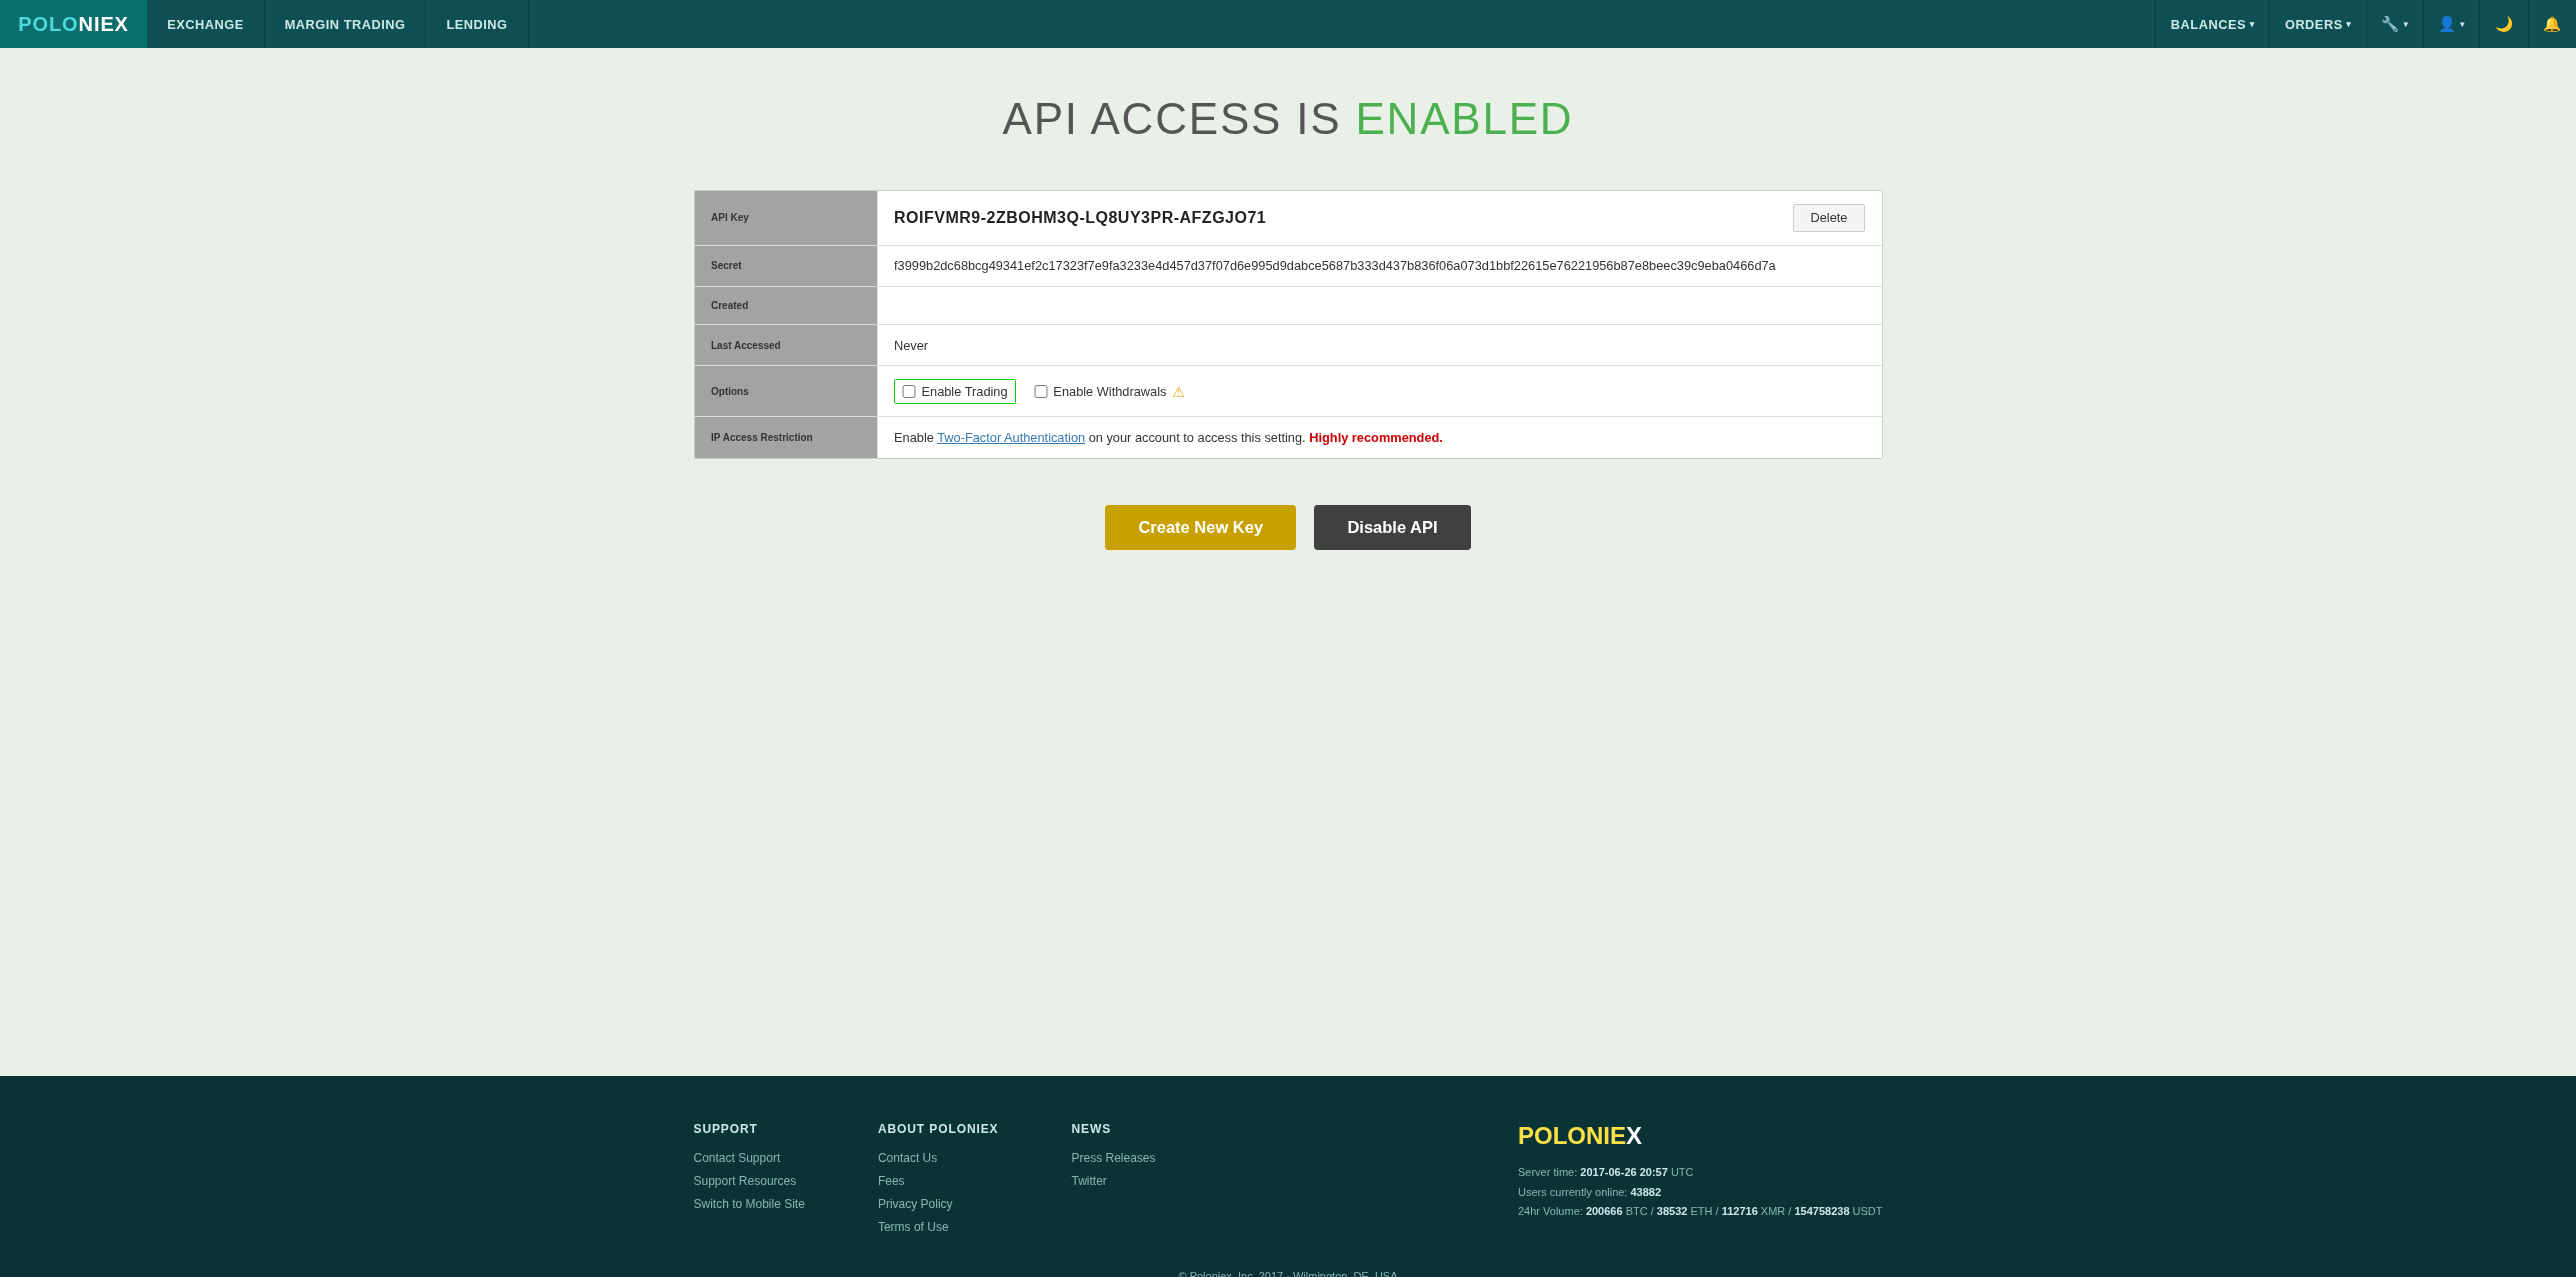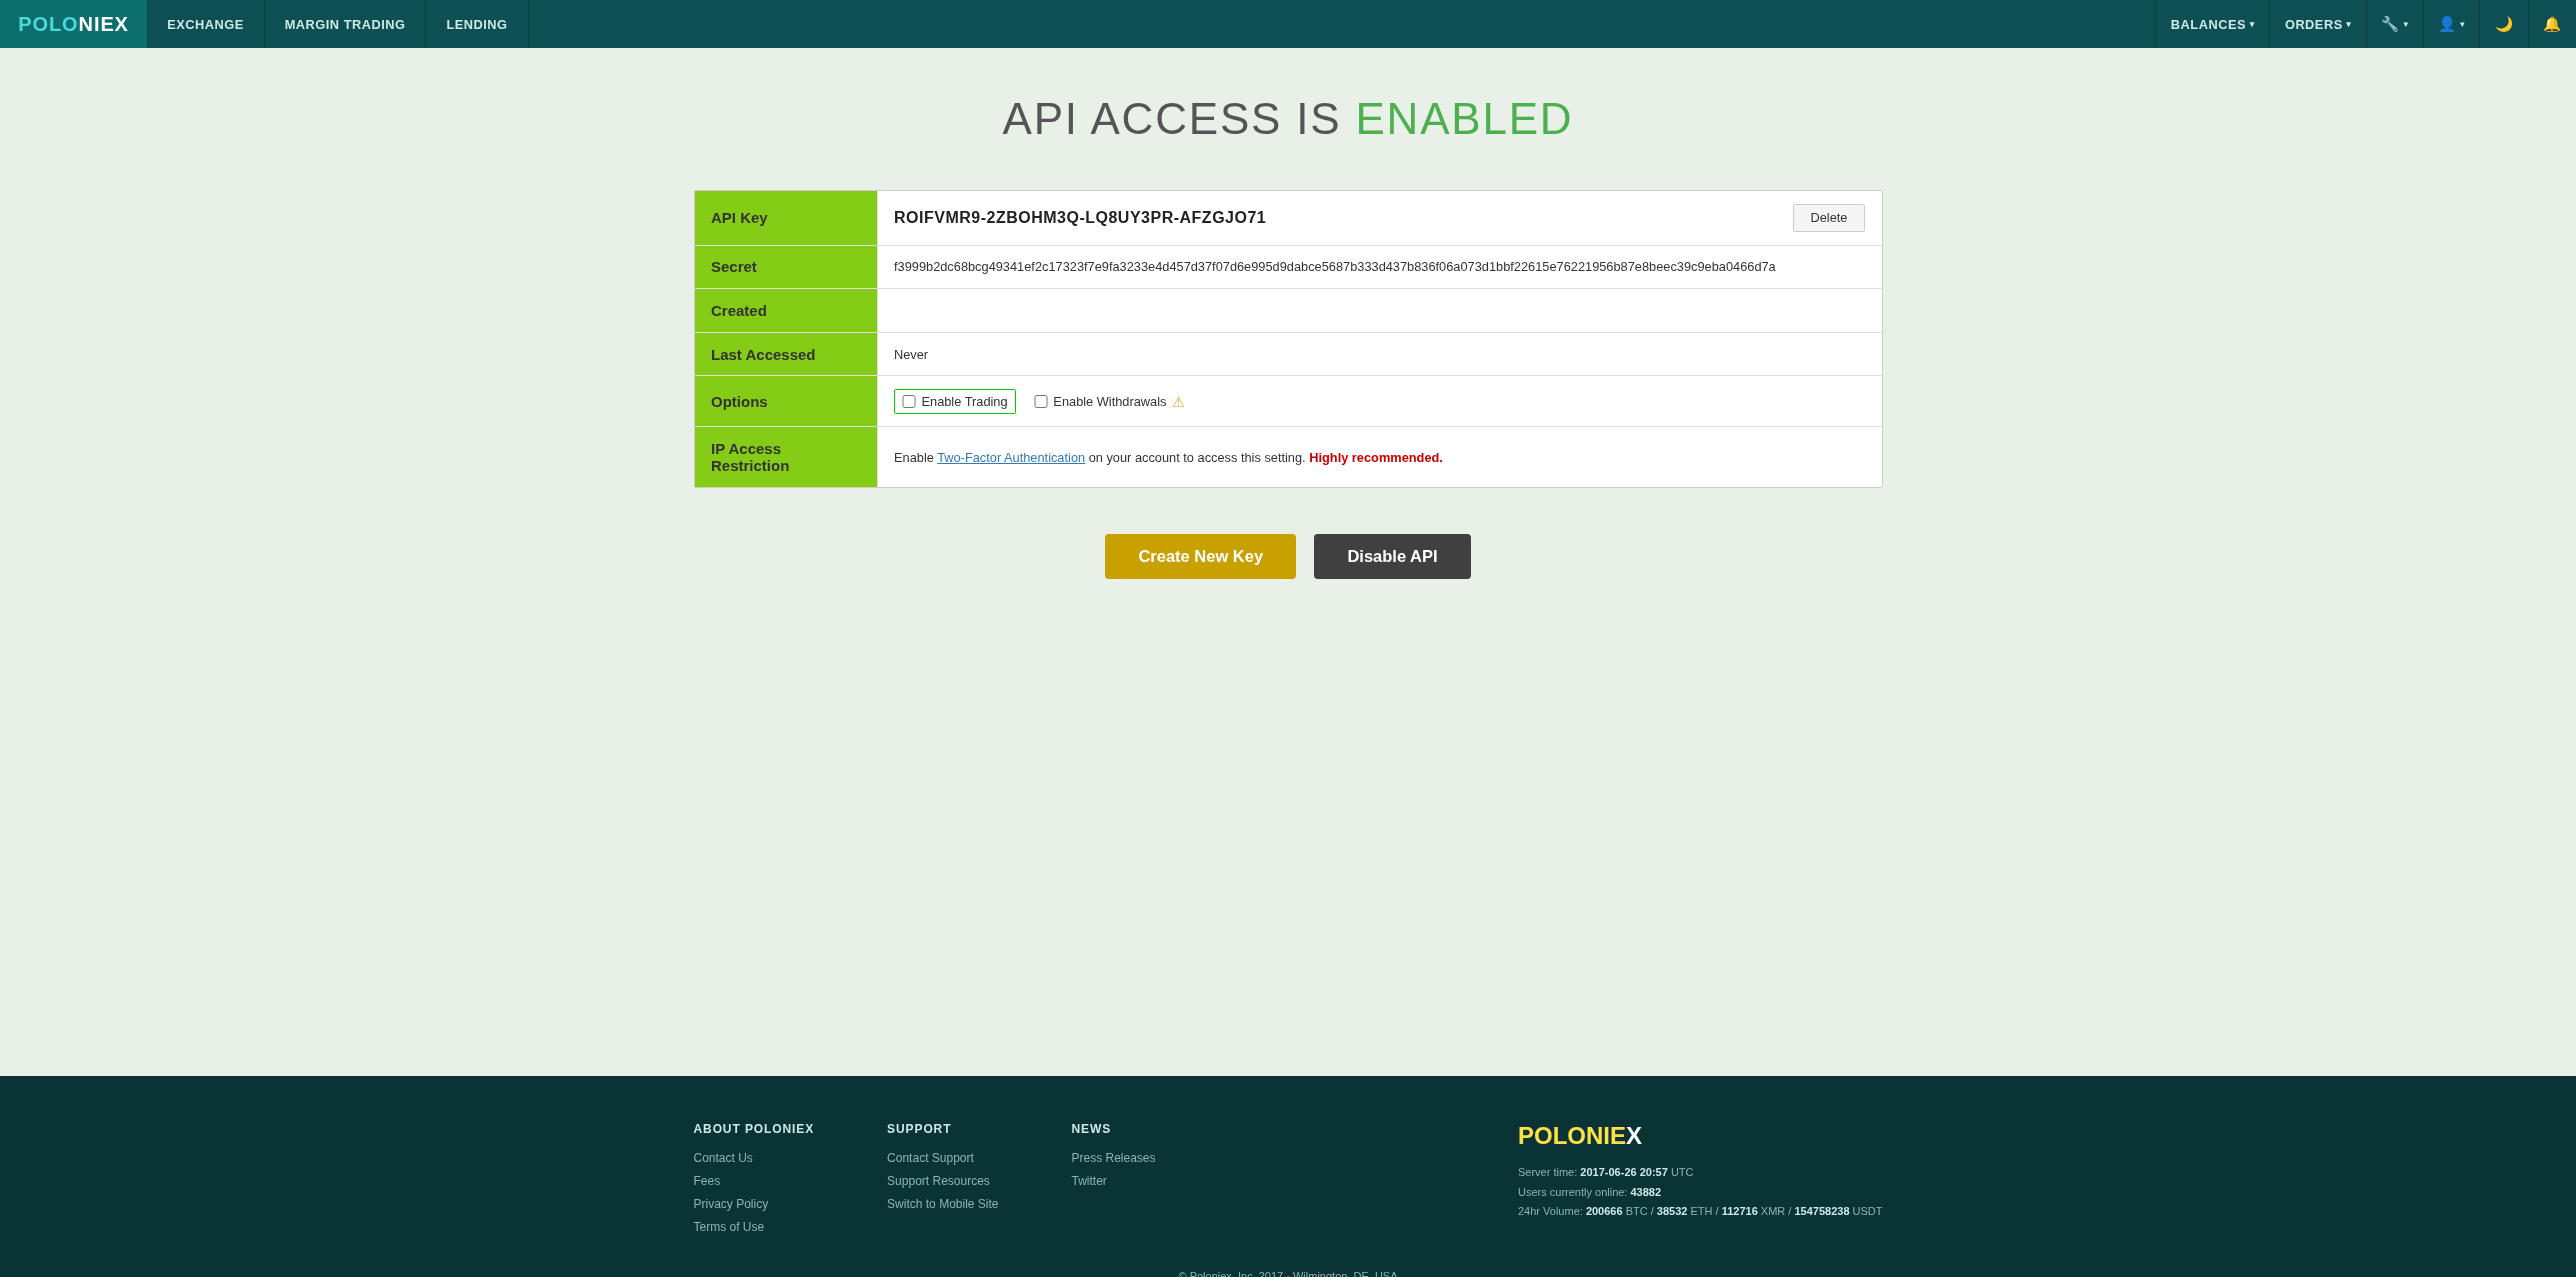--- a/index.html
+++ b/index.html
@@ -104,23 +104,23 @@
       border: 0.9px solid #ccc;
       border-radius: 1.8px;
       margin-bottom: 37px;
     }
     .api-row {
       display: flex;
       border-bottom: 0.9px solid #ddd;
     }
     .api-row:last-child { border-bottom: none; }
     .api-label {
-      background: #84cc16;
-      font-weight: bold;
-      font-size: 15px;
+      background: #a3a3a3;
+      font-weight: bold;
+      font-size: 10px;
       color: #333;
       padding: 12.8px 16.5px;
       width: 183px;
       min-width: 183px;
       border-right: 0.9px solid #ddd;
       display: flex;
       align-items: center;
     }
     .api-value {
       padding: 12.8px 16.5px;
@@ -361,31 +361,31 @@
 
   <div class="action-buttons">
     <button class="btn-create">Create New Key</button>
     <button class="btn-disable">Disable API</button>
   </div>
 </div>
 
 <footer class="footer">
   <div class="footer-inner">
     <div class="footer-col">
+      <h4>SUPPORT</h4>
+      <a href="#">Contact Support</a>
+      <a href="#">Support Resources</a>
+      <a href="#">Switch to Mobile Site</a>
+    </div>
+    <div class="footer-col">
       <h4>ABOUT POLONIEX</h4>
       <a href="#">Contact Us</a>
       <a href="#">Fees</a>
       <a href="#">Privacy Policy</a>
       <a href="#">Terms of Use</a>
-    </div>
-    <div class="footer-col">
-      <h4>SUPPORT</h4>
-      <a href="#">Contact Support</a>
-      <a href="#">Support Resources</a>
-      <a href="#">Switch to Mobile Site</a>
     </div>
     <div class="footer-col">
       <h4>NEWS</h4>
       <a href="#">Press Releases</a>
       <a href="#">Twitter</a>
     </div>
     <div class="footer-col footer-logo-col">
       <div class="footer-logo">
         <span class="polo">POLONIE</span><span class="niex">X</span>
       </div>

